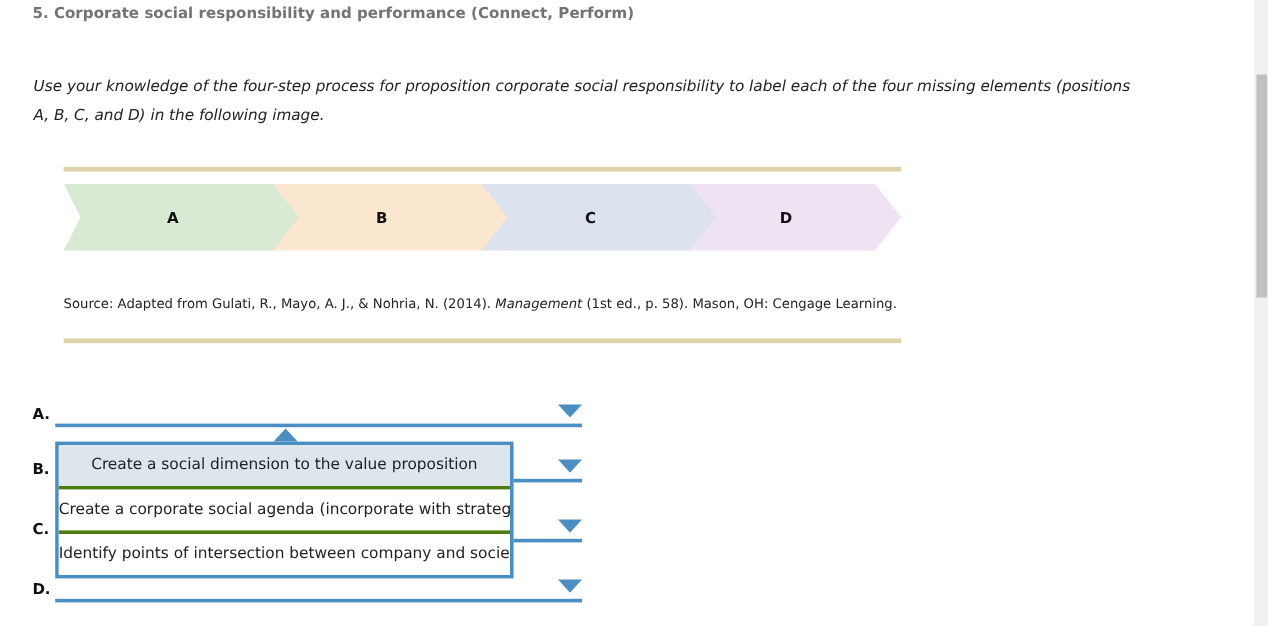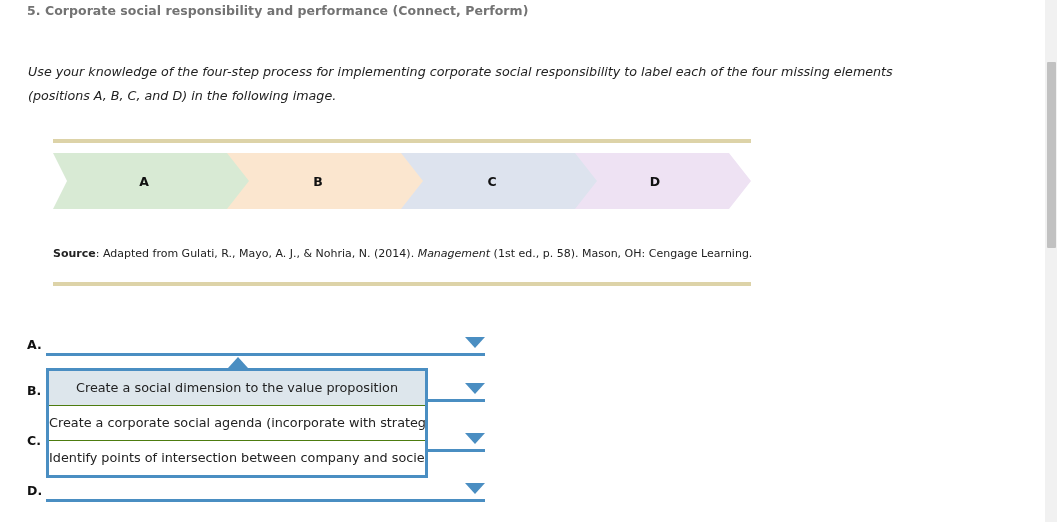--- a/index.html
+++ b/index.html
@@ -93,21 +93,21 @@
 
   
   #source-line {
     position: absolute;
     left: 53px;
     top: 247px;
     font-size: 11px;
     color: #222222;
     white-space: nowrap;
   }
-  #source-line .src-label { font-weight: bold; text-align: center; }
+  #source-line .src-label { font-weight: normal; text-align: center; }
   #source-line .src-italic { font-style: italic; }
 
   
   .answer-row {
     position: absolute;
     left: 27px;
     width: 460px;
     height: 24px;
   }
   .answer-letter {
@@ -160,21 +160,21 @@
     border-right: 10px solid transparent;
     border-bottom: 11px solid #4a8ec2;
     z-index: 21;
   }
   .dd-option {
     height: 34px;
     line-height: 34px;
     font-size: 12.8px;
     color: #222222;
     text-align: center;
-    border-bottom: 1px solid #4d7c0f;
+    border-bottom: 3px solid #4d7c0f;
     white-space: nowrap;
     overflow: hidden;
     background: #ffffff;
   }
   .dd-option:last-child { border-bottom: none; }
   .dd-option.selected { background: #dde6ec; }
 
   
   #scrollbar-track {
     position: absolute;
@@ -194,21 +194,21 @@
     border-radius: 1px;
   }
 </style>
 </head>
 <body>
 
 <div id="page">
 
   <div id="question-title">5. Corporate social responsibility and performance (Connect, Perform)</div>
 
-  <div id="instructions">Use your knowledge of the four-step process for implementing corporate social responsibility to label each of the four missing elements (positions A, B, C, and D) in the following image.</div>
+  <div id="instructions">Use your knowledge of the four-step process for proposition corporate social responsibility to label each of the four missing elements (positions A, B, C, and D) in the following image.</div>
 
   <div class="rule-top"></div>
 
   <div id="chevron-row">
     <div class="chevron chev-0 first">
       <span class="chevron-label">A</span>
     </div>
     <div class="chevron chev-1">
       <span class="chevron-label">B</span>
     </div>

